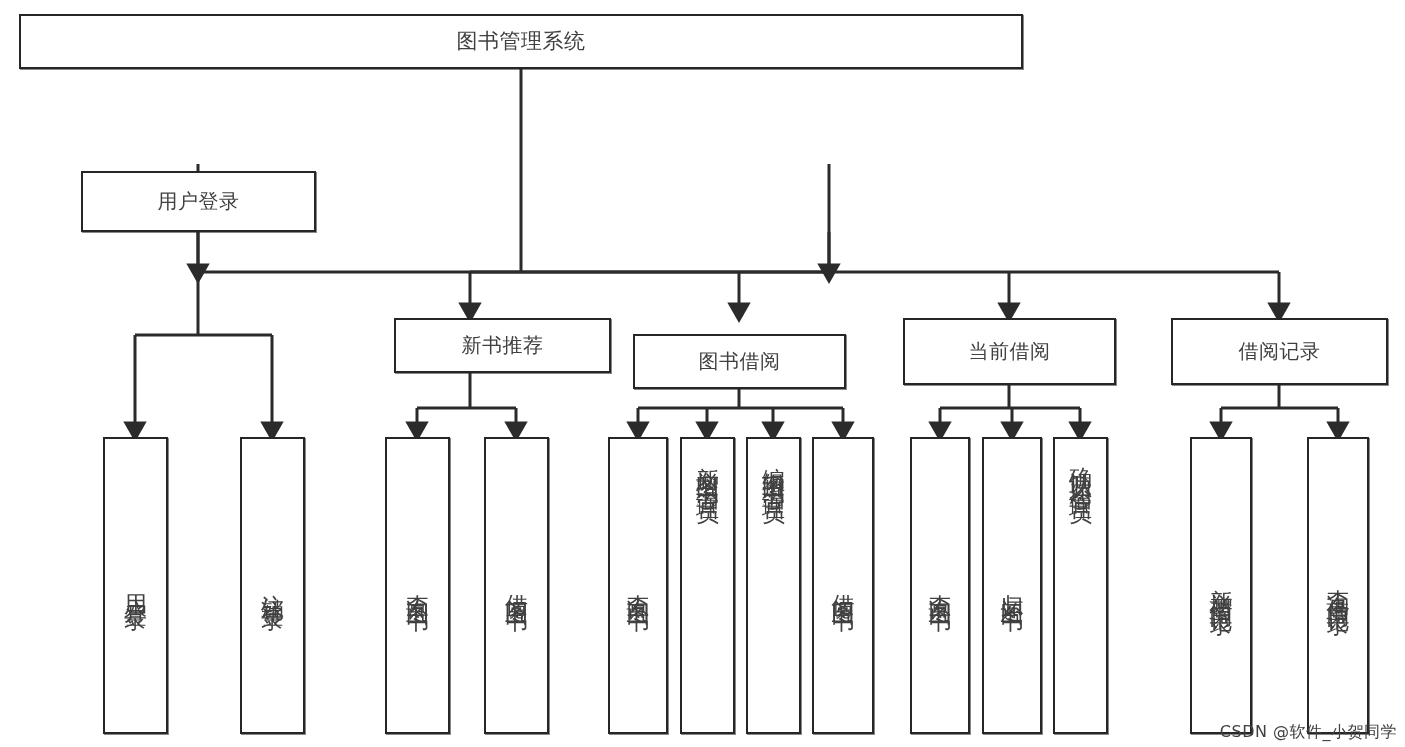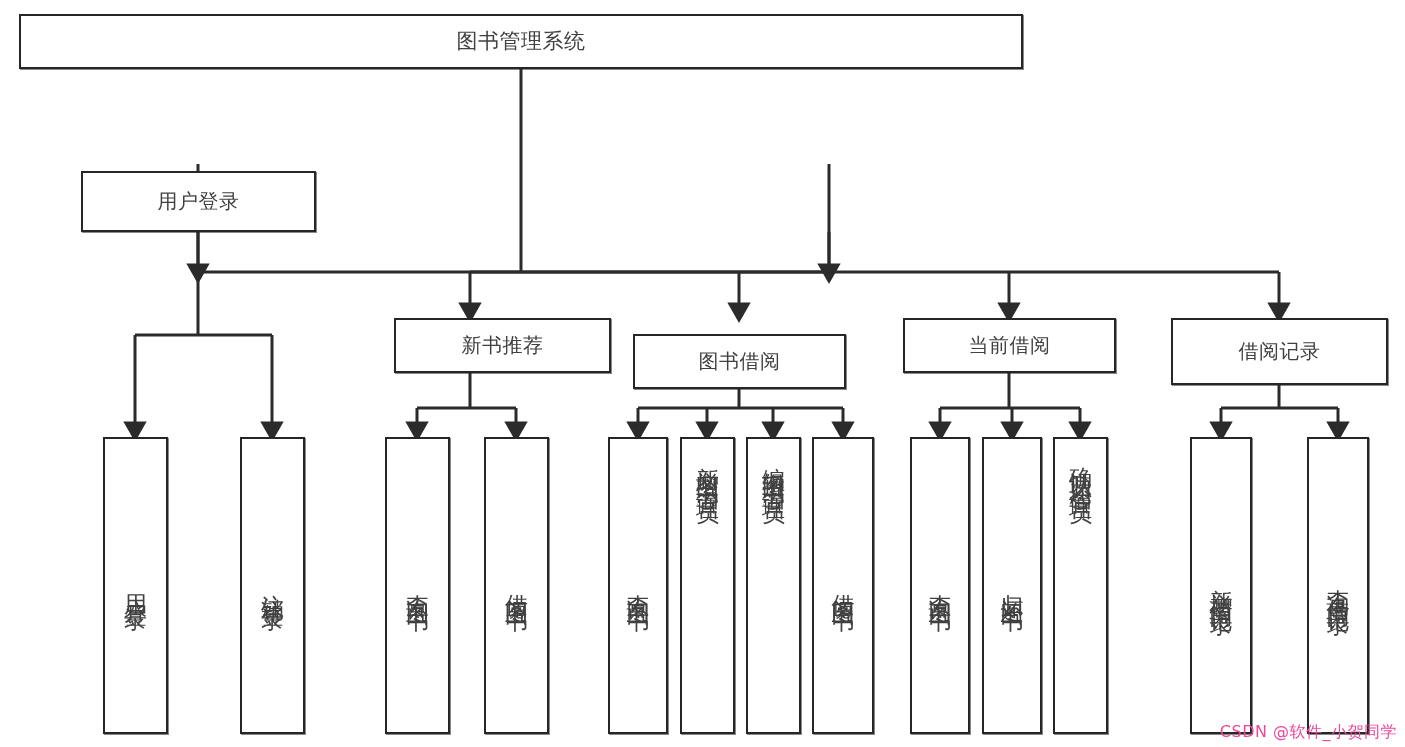--- a/index.html
+++ b/index.html
@@ -68,21 +68,21 @@
   }
   .leaf.center-v {
     align-items: center;
     padding-top: 0;
   }
   #watermark {
     position: absolute;
     right: 8px;
     bottom: 4px;
     font-size: 16px;
-    color: #ec4899;
+    color: #404040;
     white-space: nowrap;
     letter-spacing: 0.5px;
   }
 </style>
 </head>
 <body>
 
 <div id="diagram-root">
 
   <svg id="edge-layer" viewBox="0 0 1405 747" width="1405" height="747" xmlns="http://www.w3.org/2000/svg">
@@ -147,21 +147,21 @@
 
 
   <div class="node level-mid" style="left:362px; top:318px; width:217px; height:55px;margin-left:32px;">
     <span class="node-label">新书推荐</span>
   </div>
 
   <div class="node level-mid" style="left:633px; top:318px; width:213px; height:55px;margin-top:16px;">
     <span class="node-label">图书借阅</span>
   </div>
 
-  <div class="node level-mid" style="left:903px; top:318px; width:213px; height:55px;">
+  <div class="node level-mid" style="left:903px; top:318px; width:213px; height:67px;">
     <span class="node-label">当前借阅</span>
   </div>
 
   <div class="node level-mid" style="left:1171px; top:318px; width:217px; height:67px;">
     <span class="node-label">借阅记录</span>
   </div>
 
   <div class="node leaf center-v" style="left:103px; top:437px; width:65px; height:297px;">
     <span class="node-label">用户登录</span>
   </div>

